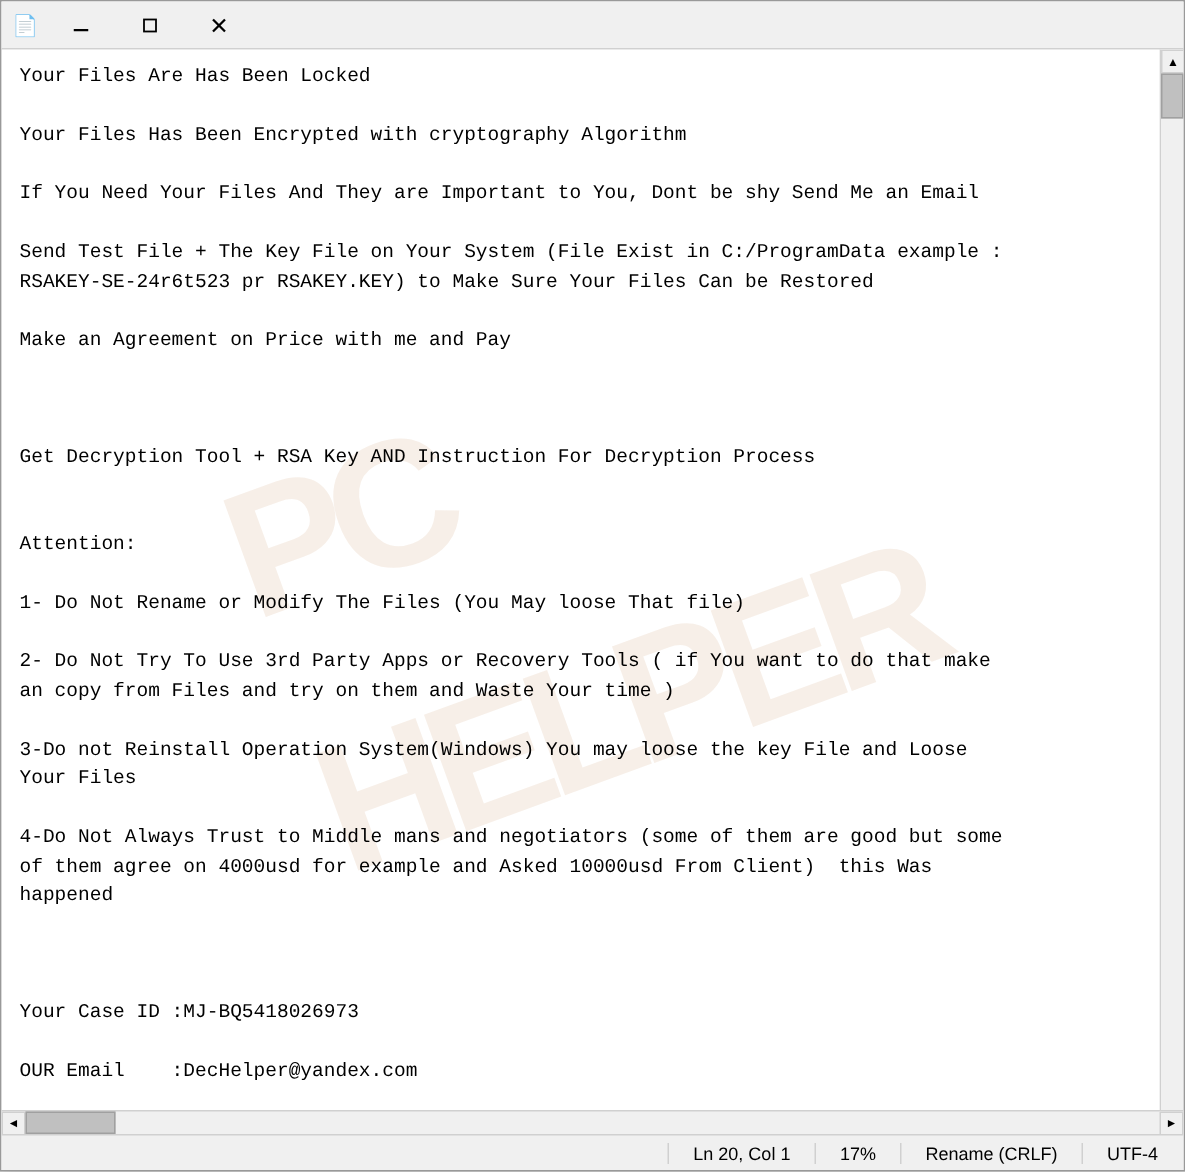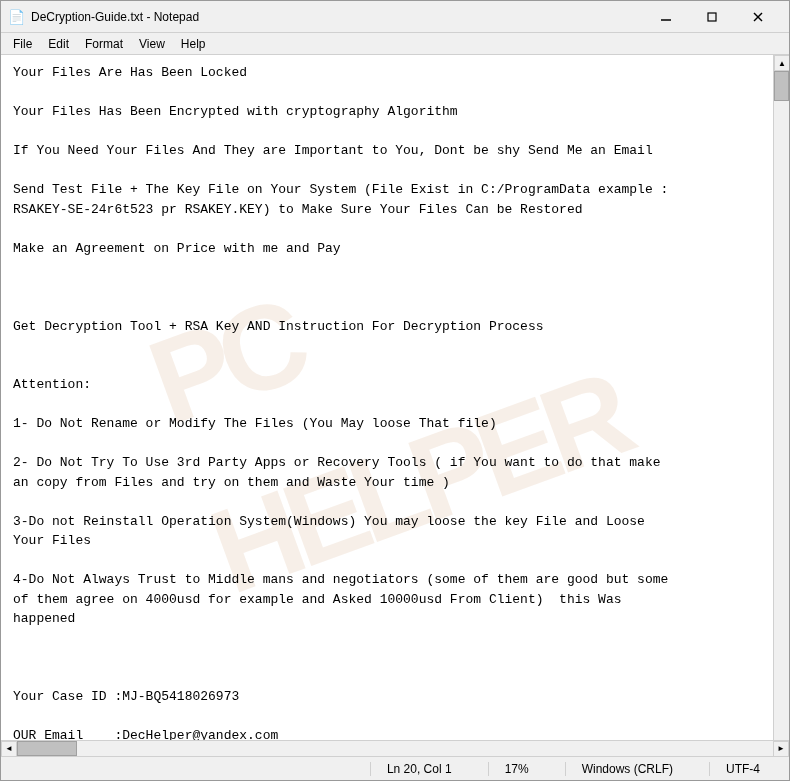--- a/index.html
+++ b/index.html
@@ -164,23 +164,22 @@
       50% { opacity: 0; }
     }
 
     
     .status-bar {
       height: 24px;
       background: #f0f0f0;
       border-top: 1px solid #d0d0d0;
       display: flex;
       align-items: center;
-      padding: 0 13px;
-      flex-shrink: 0;
-      gap: 20px;
+      padding: 0 1px;
+      flex-shrink: 0;
     }
 
     .status-spacer {
       flex: 1;
     }
 
     .status-item {
       padding: 0 16px;
       font-size: 12px;
       color: #000;
@@ -221,48 +220,40 @@
       border: 1px solid #a0a0a0;
     }
   </style>
 </head>
 <body>
 
 <div class="window">
 
   <div class="title-bar">
     <div class="title-bar-icon">📄</div>
-    <div class="title-bar-text">DeCryption-Guide.txt - Notepad</div>
     <div class="title-bar-controls">
       <button class="title-btn">
         <svg viewBox="0 0 10 10" fill="none" xmlns="http://www.w3.org/2000/svg">
           <line x1="0" y1="8" x2="10" y2="8" stroke="black" stroke-width="1.5"></line>
         </svg>
       </button>
       <button class="title-btn">
         <svg viewBox="0 0 10 10" fill="none" xmlns="http://www.w3.org/2000/svg">
           <rect x="1" y="1" width="8" height="8" stroke="black" stroke-width="1.2" fill="none"></rect>
         </svg>
       </button>
       <button class="title-btn close">
         <svg viewBox="0 0 10 10" fill="none" xmlns="http://www.w3.org/2000/svg">
           <line x1="1" y1="1" x2="9" y2="9" stroke="black" stroke-width="1.5"></line>
           <line x1="9" y1="1" x2="1" y2="9" stroke="black" stroke-width="1.5"></line>
         </svg>
       </button>
     </div>
   </div>
 
-  <div class="menu-bar">
-    <div class="menu-item">File</div>
-    <div class="menu-item">Edit</div>
-    <div class="menu-item">Format</div>
-    <div class="menu-item">View</div>
-    <div class="menu-item">Help</div>
-  </div>
 
   <div class="editor-container">
     <div class="editor-content">
       <div class="watermark">PC<br>HELPER</div>
       <div class="text-content">Your Files Are Has Been Locked
 
 Your Files Has Been Encrypted with cryptography Algorithm
 
 If You Need Your Files And They are Important to You, Dont be shy Send Me an Email
 
@@ -306,16 +297,16 @@
     <div class="scroll-arrow">◄</div>
     <div class="scrollbar-thumb-h"></div>
     <div style="flex:1"></div>
     <div class="scroll-arrow">►</div>
   </div>
 
   <div class="status-bar">
     <div class="status-spacer"></div>
     <div class="status-item">Ln 20, Col 1</div>
     <div class="status-item">17%</div>
-    <div class="status-item">Windows (CRLF)</div>
+    <div class="status-item">Rename (CRLF)</div>
     <div class="status-item">UTF-4</div>
   </div>
 </div>
 
 </body></html>

